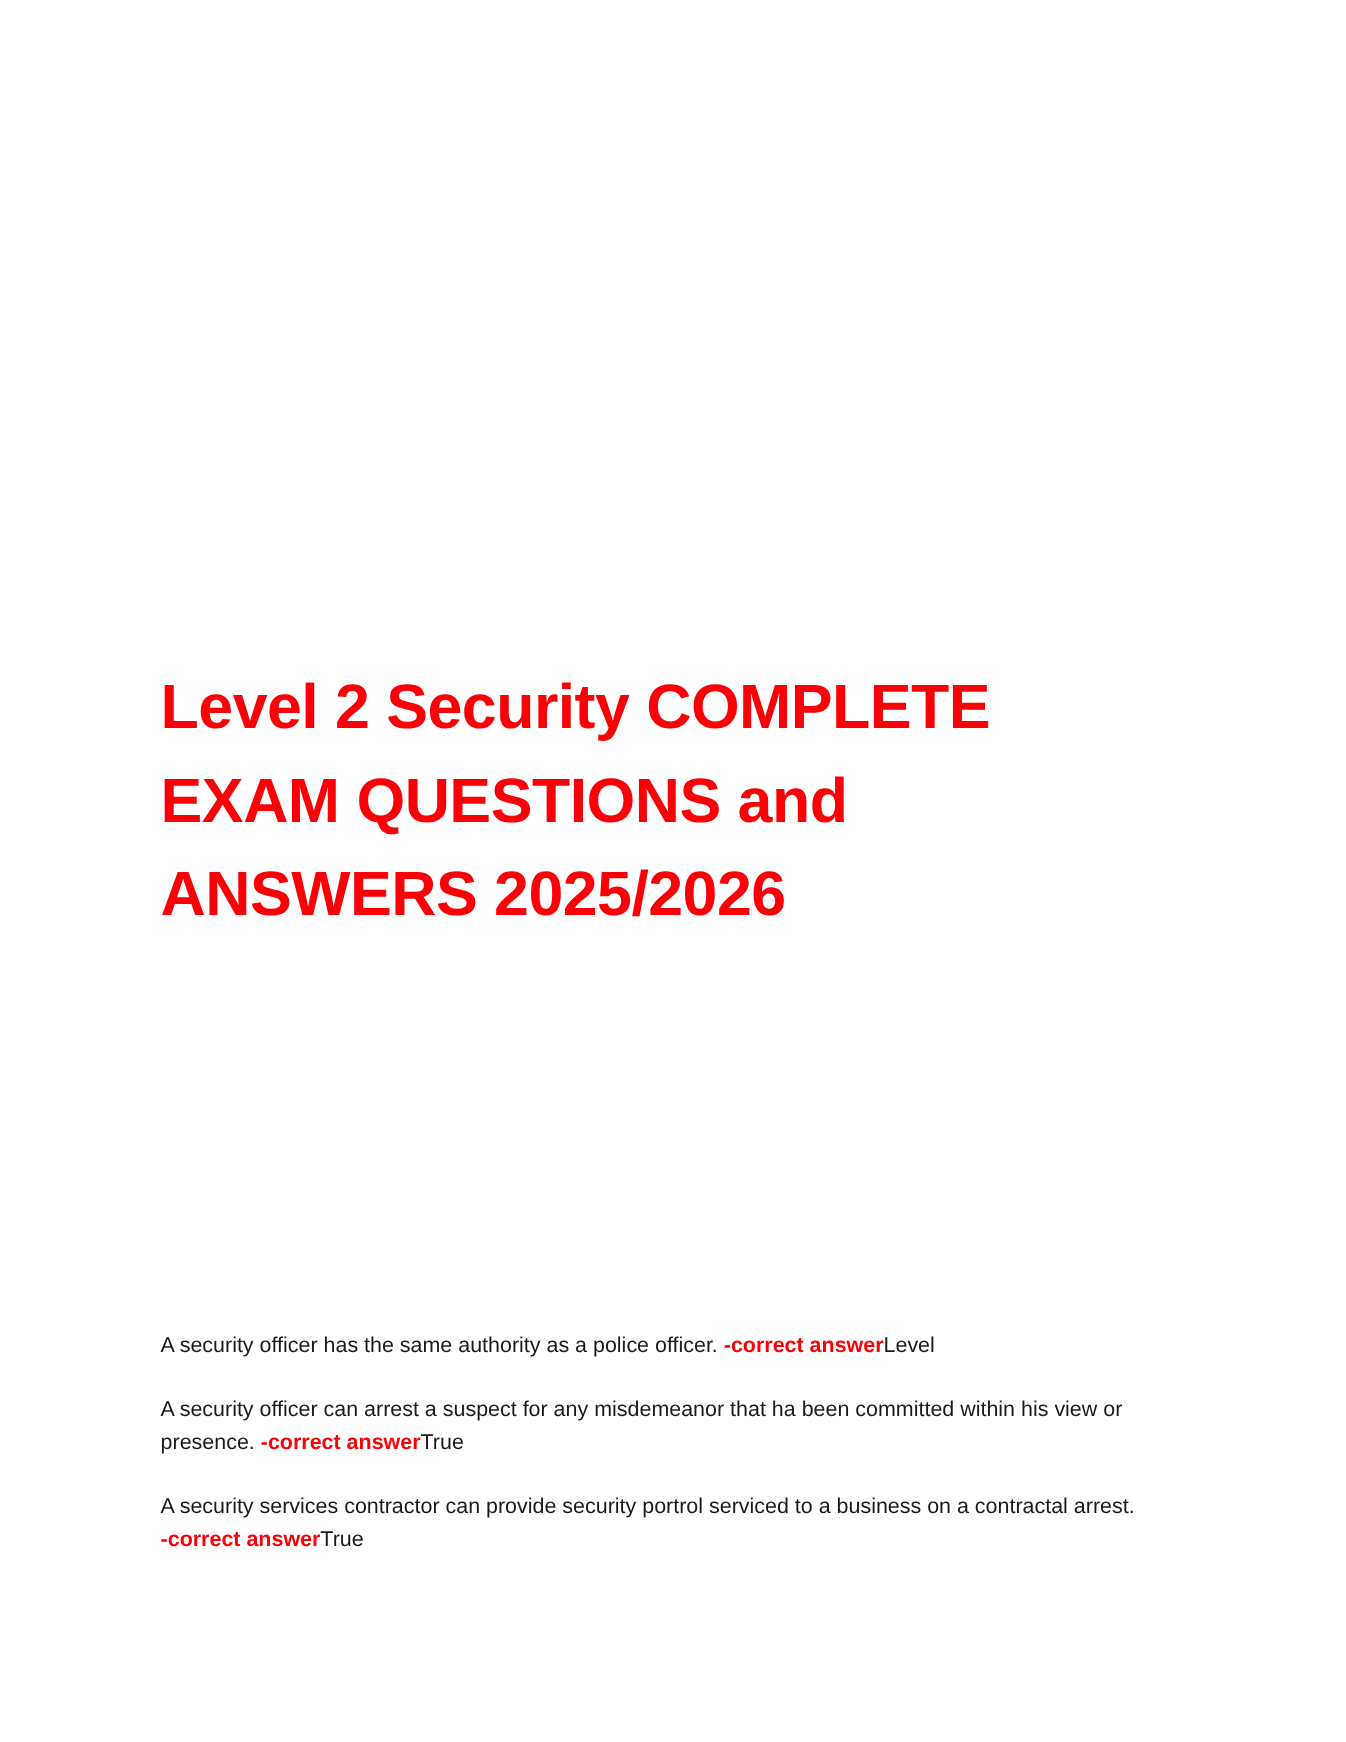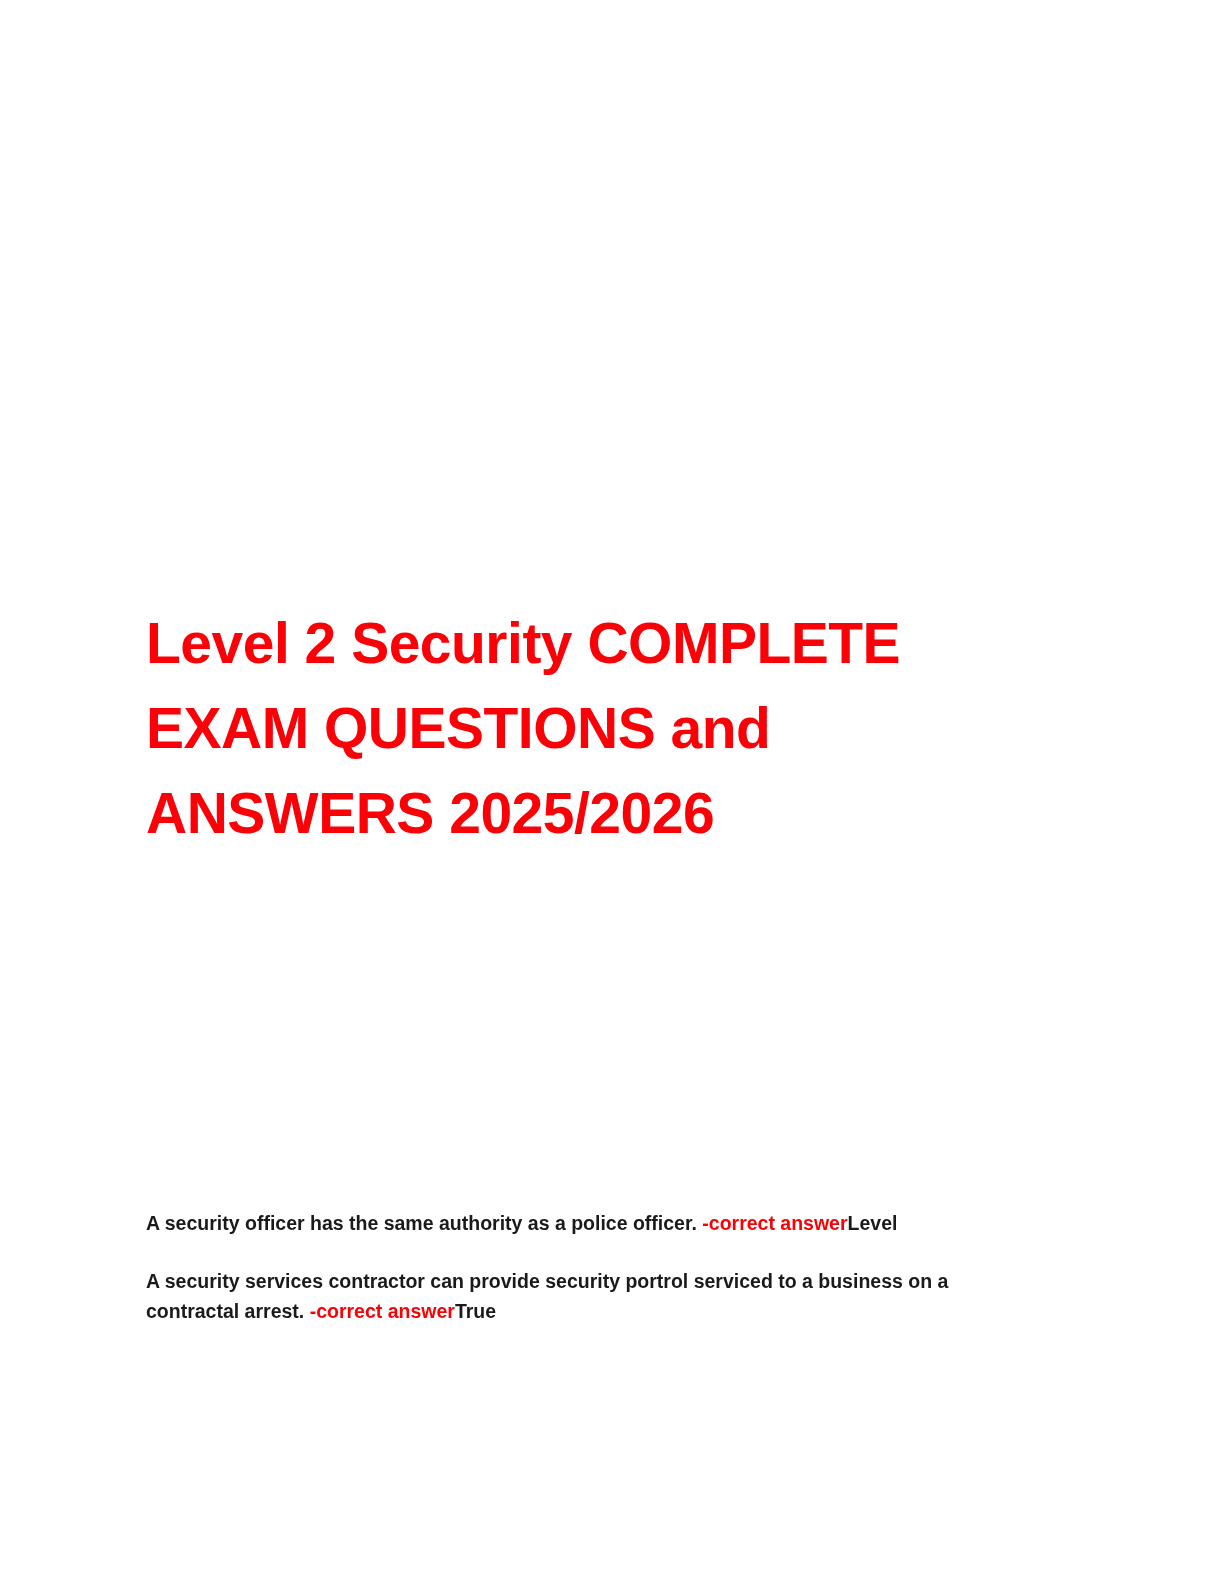--- a/index.html
+++ b/index.html
@@ -49,35 +49,37 @@
   .qa-item:last-child {
     margin-bottom: 0;
   }
   .ans-tag {
     color: #fb0007;
     font-weight: bold;
     text-align: right;
   }
   .q-text, .a-text {
     color: #1a1a1a;
-    font-weight: bold;
   }
 </style>
 </head>
 <body>
 
 <div class="page">
 
   <h1 class="doc-title">Level 2 Security COMPLETE EXAM QUESTIONS and ANSWERS 2025/2026</h1>
 
   <div class="qa-block">
 
     <p class="qa-item">
       <span class="q-text">A security officer has the same authority as a police officer. </span><span class="ans-tag">-correct answer</span><span class="a-text">Level</span>
     </p>
 
+    <p class="qa-item">
+      <span class="q-text">A security officer can arrest a suspect for any misdemeanor that ha been committed within his view or presence. </span><span class="ans-tag">-correct answer</span><span class="a-text">True</span>
+    </p>
 
     <p class="qa-item">
       <span class="q-text">A security services contractor can provide security portrol serviced to a business on a contractal arrest. </span><span class="ans-tag">-correct answer</span><span class="a-text">True</span>
     </p>
 
   </div>
 </div>
 
 </body></html>

